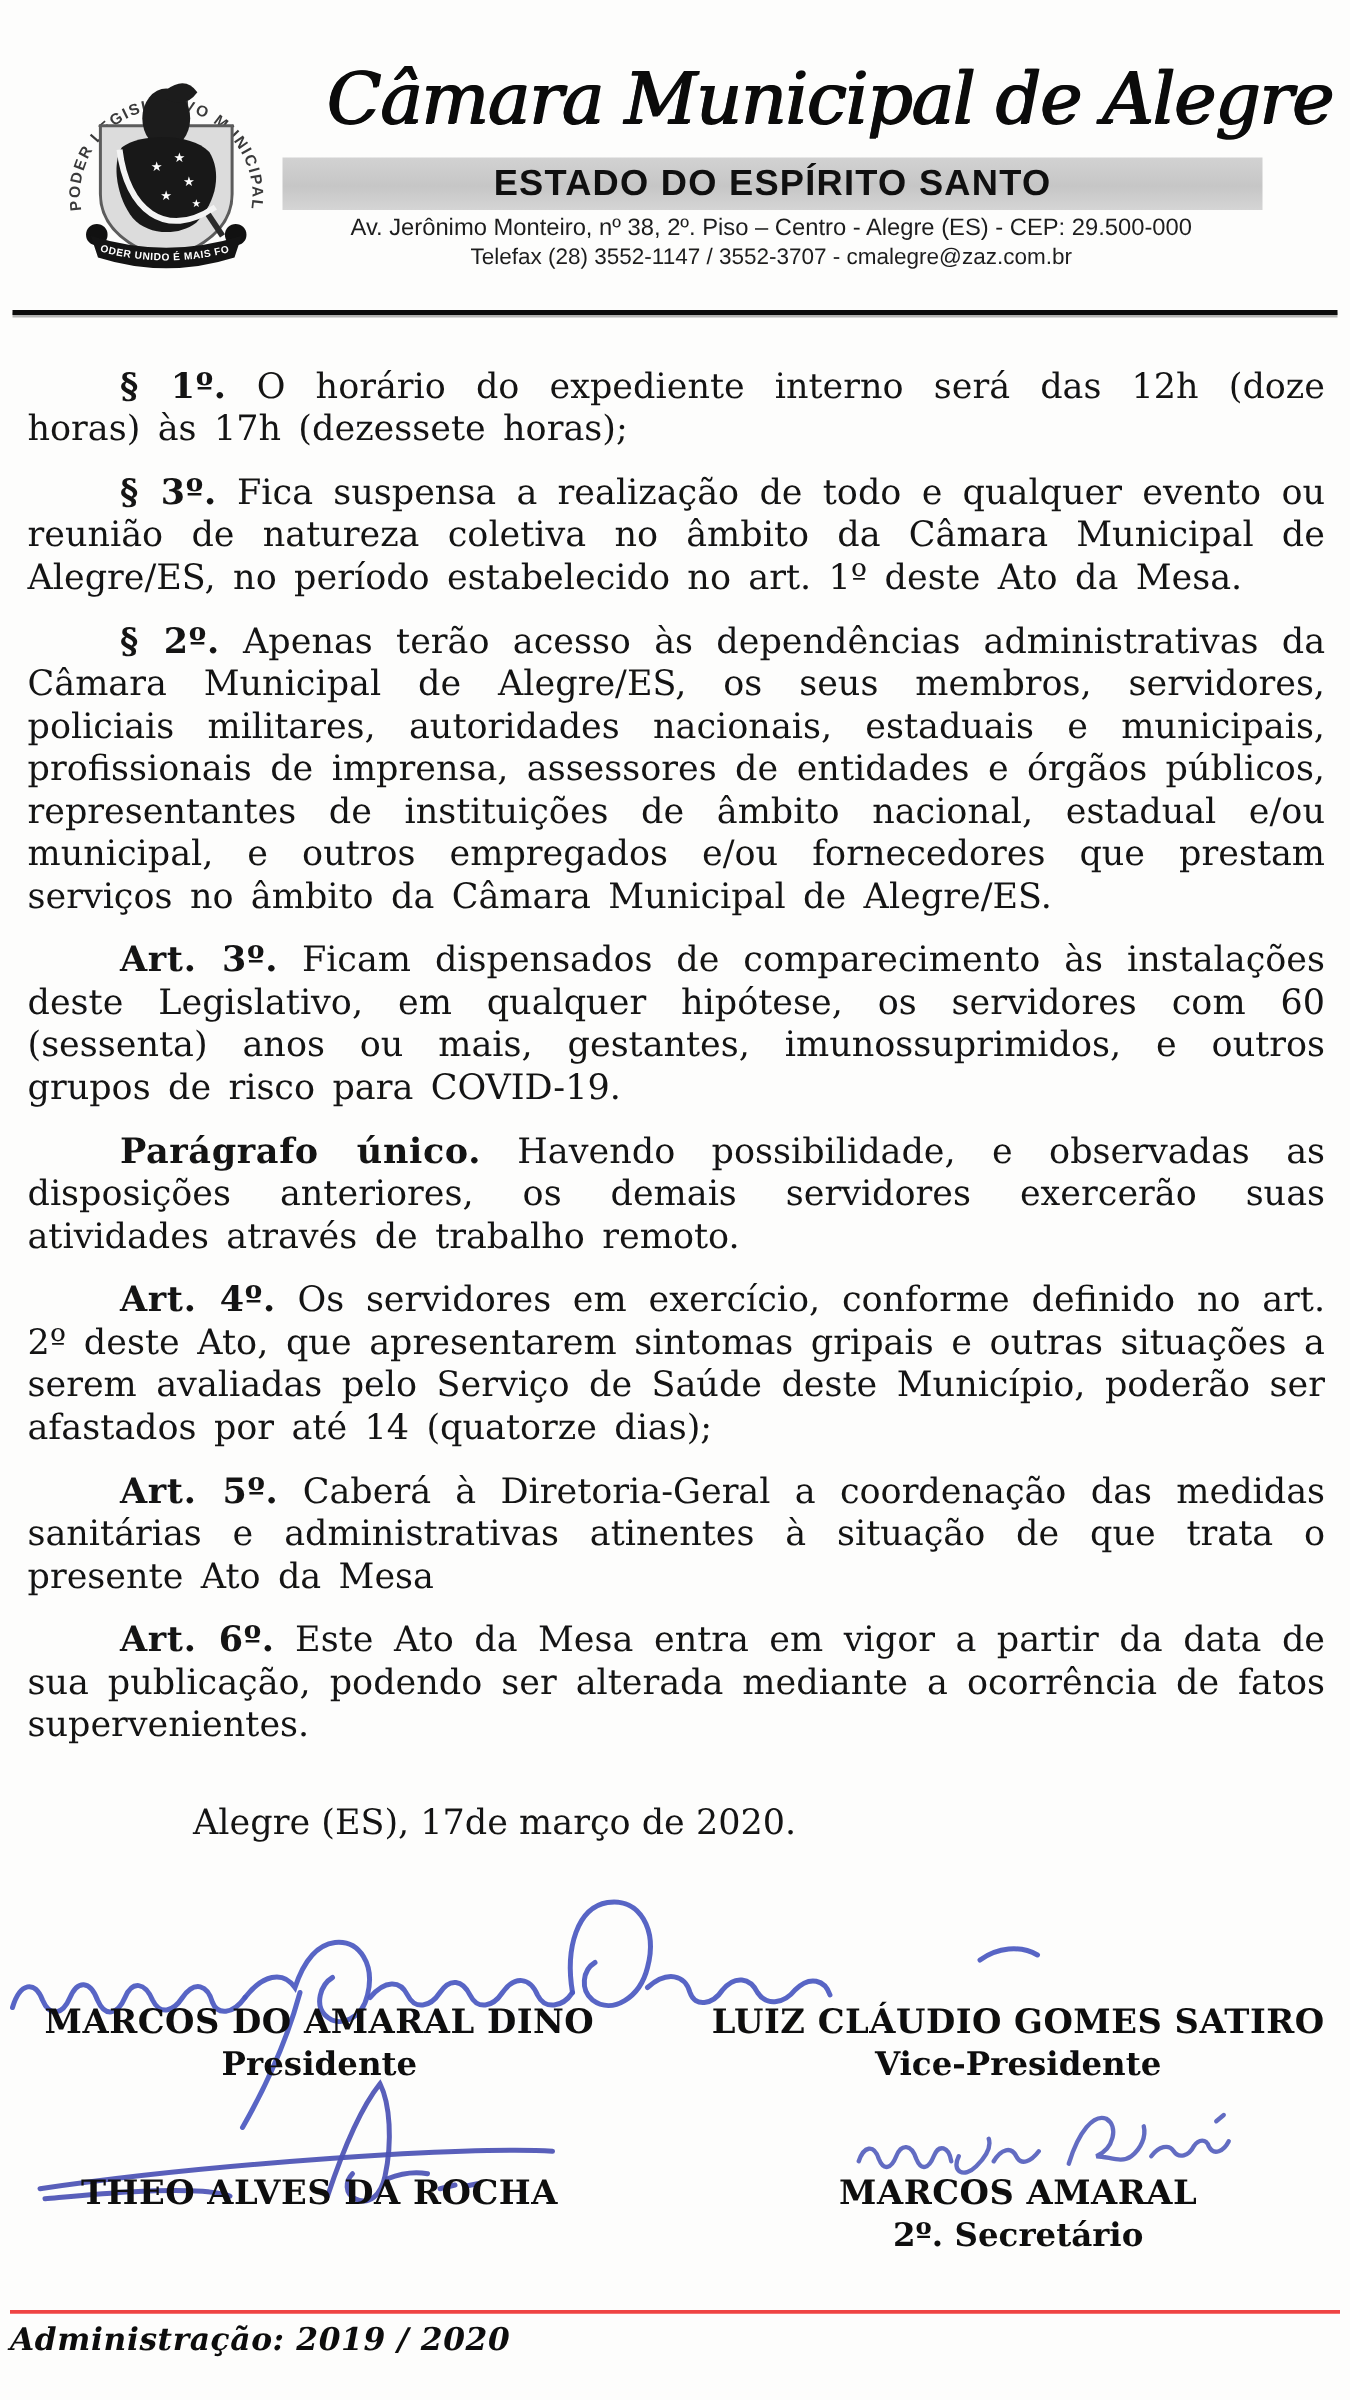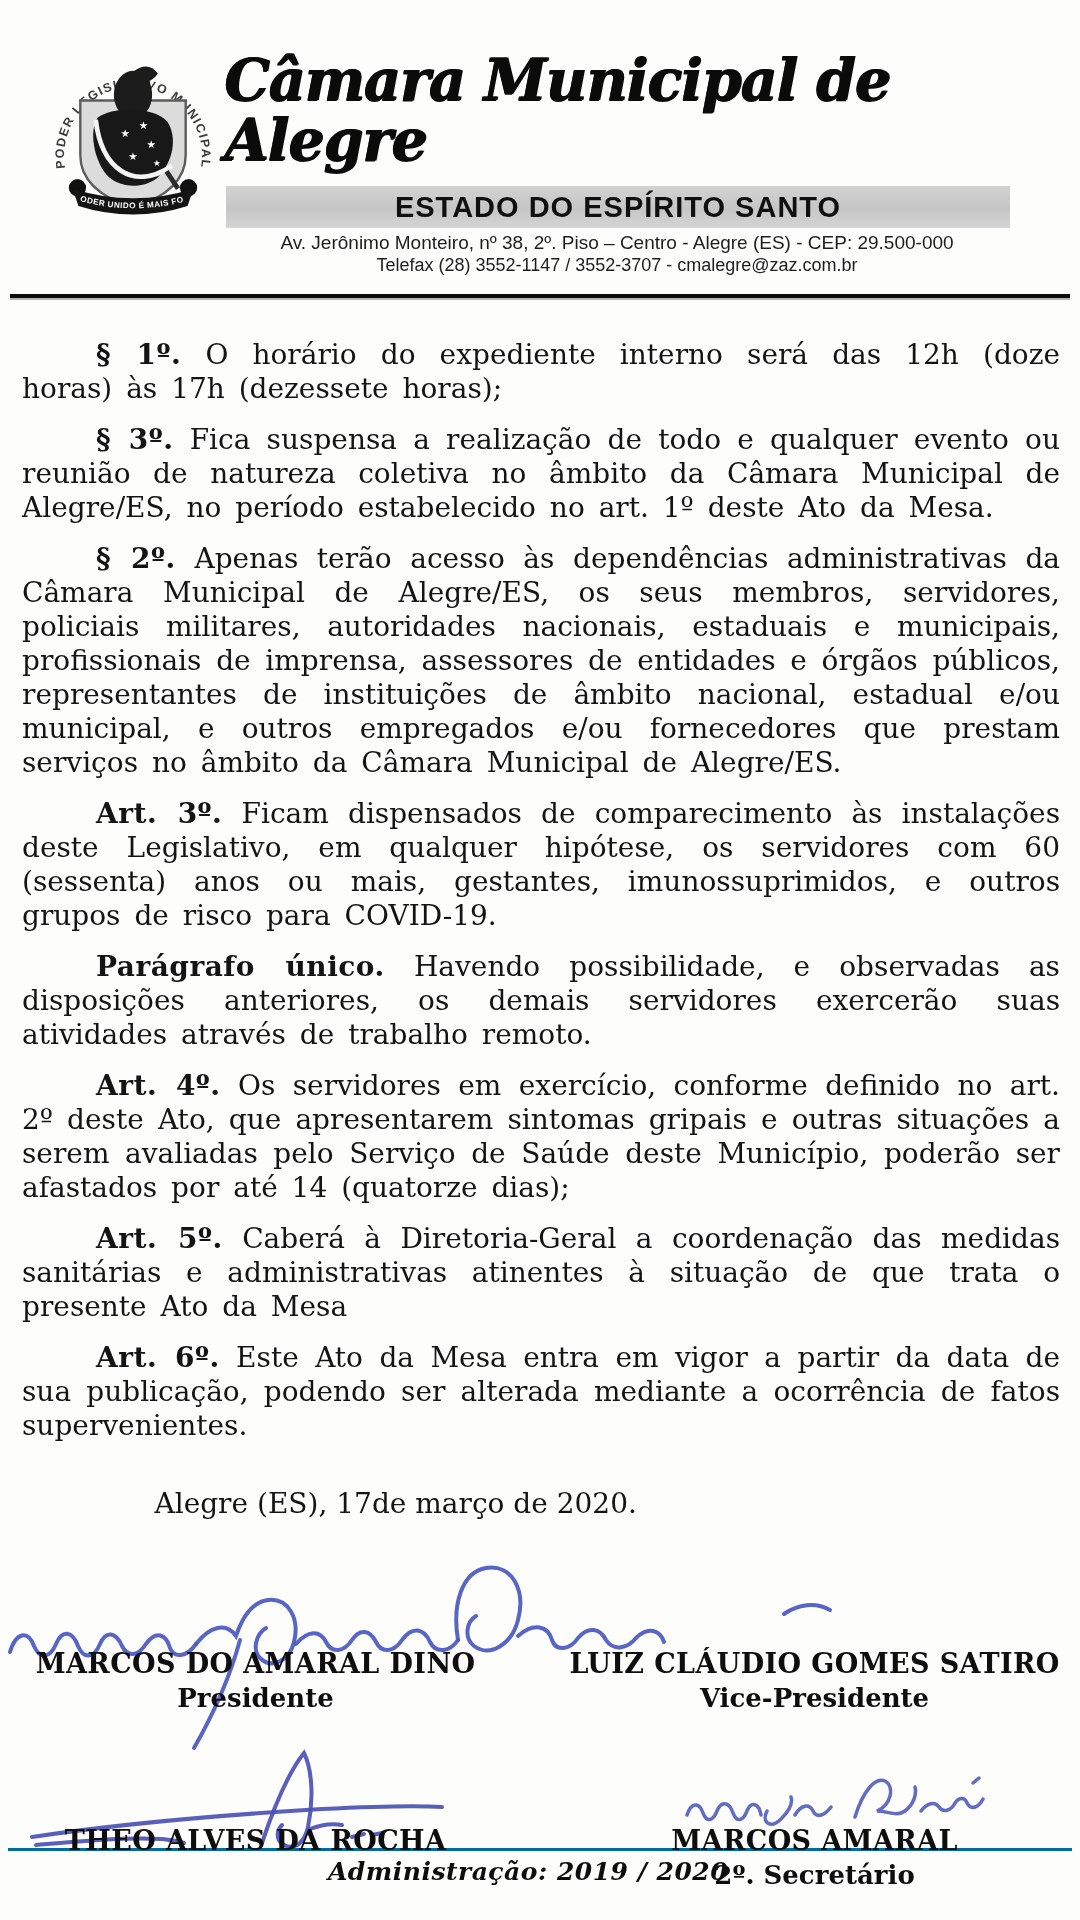--- a/index.html
+++ b/index.html
@@ -10,23 +10,23 @@
     background:#fdfdfc;
     color:#161616;
     font-family:"DejaVu Serif", serif;
     overflow:hidden;
   }
   
   .doc-header{display:flex;align-items:flex-start;padding:42px 0 0 42px;}
   .emblem-wrap{flex:0 0 182px;height:188px;}
   .head-right{flex:1 1 auto;min-width:0;}
   .doc-title{
-    text-align:left;
+    text-align:right;
     font-family:"DejaVu Serif", serif;
-    font-style:italic;font-weight:bold;
+    font-style:italic;font-weight:normal;
     font-size:57px;line-height:1.05;
     letter-spacing:-1px;
     color:#0b0b0b;
     text-shadow:1.4px 0 0 #0b0b0b, 0 1px 0 #0b0b0b;
     margin:8px 14px 0 0;
   }
   .state-bar{
     margin:16px 70px 4px 2px;
     background:linear-gradient(#d2d2d2,#c6c6c6 55%,#d5d5d5);
     text-align:center;
@@ -61,42 +61,42 @@
   .para .lead{font-weight:bold;letter-spacing:.5px;}
   .dateline{
     width:72%;
     text-align:center;
     font-size:28px;
     margin-top:44px;
     color:#141414;
   }
   
   .sig-grid{display:grid;grid-template-columns:45% 55%;margin-top:128px;gap:40px;}
-  .sig-grid.second{margin-top:112px;}
+  .sig-grid.second{margin-top:72px;}
   .sig{position:relative;text-align:center;}
   .sig-name{
     font-weight:bold;font-size:27px;letter-spacing:.4px;color:#0e0e0e;
     position:relative;z-index:2;
   }
   .sig-role{
     font-weight:bold;font-size:26px;color:#0e0e0e;margin-top:4px;
     position:relative;z-index:2;
   }
   .ink{position:absolute;z-index:1;pointer-events:none;}
   .ink path{fill:none;stroke:#4a58c0;stroke-width:4;stroke-linecap:round;opacity:.92;}
   .ink.dark path{stroke:#4b51b4;}
   .ink.rubim path{stroke:#5560bd;stroke-width:3.5;}
   .ink-president{left:-18px;top:-108px;width:840px;height:220px;}
   .ink-theo{left:0px;top:-80px;width:430px;height:120px;}
   .ink-rubim{left:150px;top:-64px;width:310px;height:84px;}
   
   .doc-footer{
     position:absolute;left:8px;right:8px;bottom:34px;
-    border-top:3px solid #0369a1;
-    text-align:center;
+    border-top:3px solid #ef4444;
+    text-align:left;
     padding:6px 24px 0 0;
   }
   .footer-text{
     display:inline-block;
     font-style:italic;font-weight:bold;
     font-size:25px;color:#0d0d0d;
     letter-spacing:.5px;
   }
   
   .emblem-wrap svg{width:182px;height:188px;}

